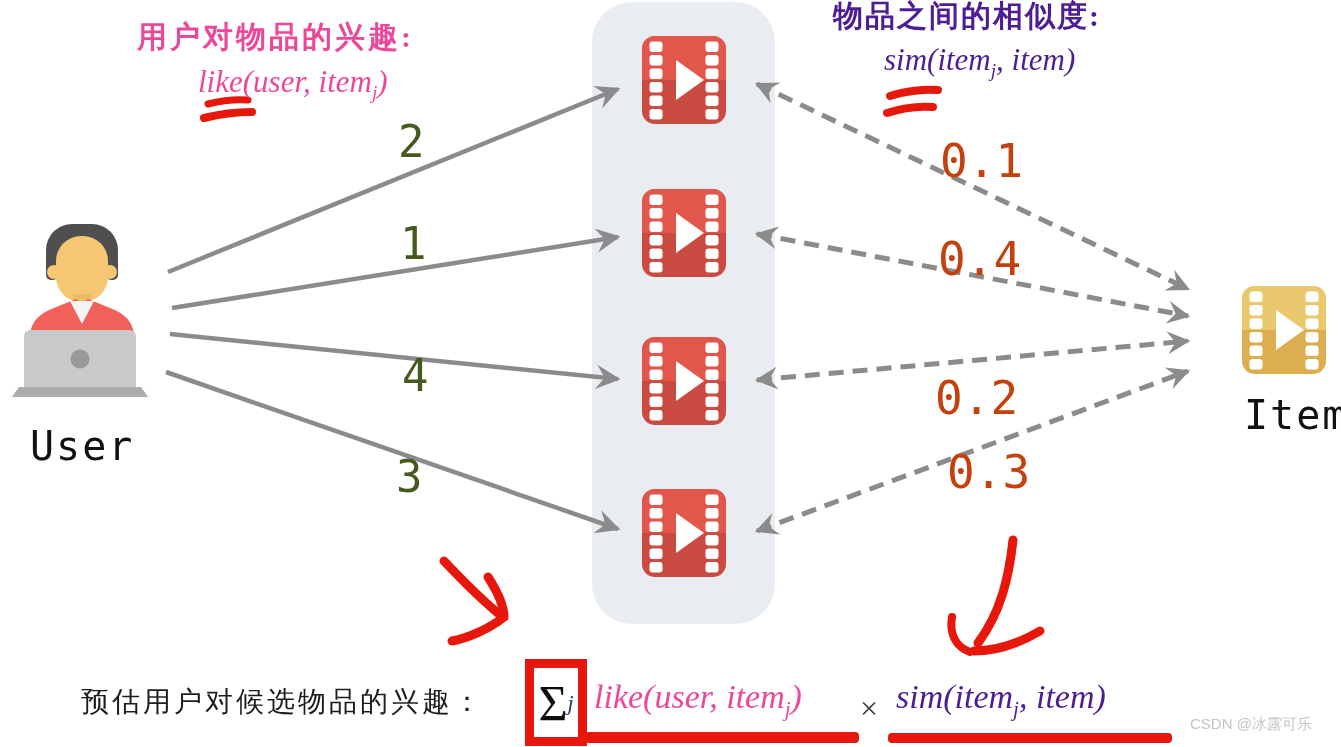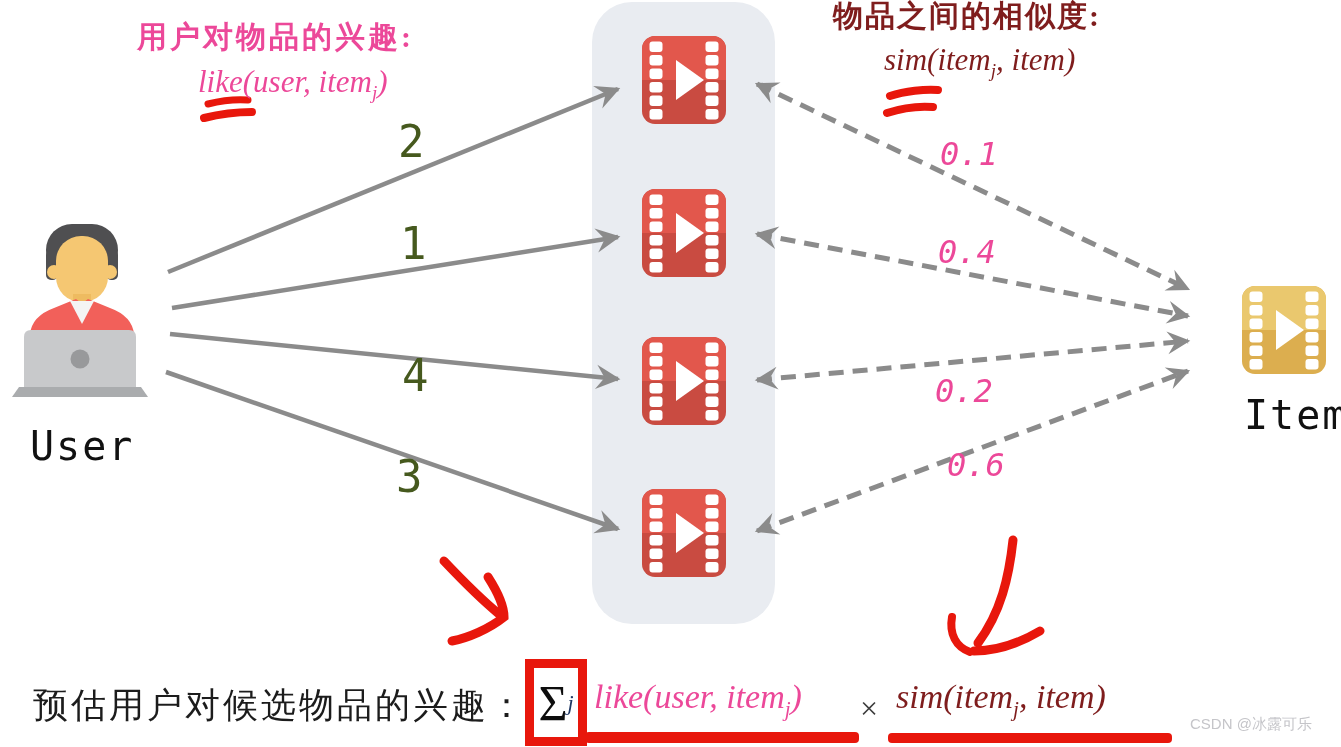--- a/index.html
+++ b/index.html
@@ -4,27 +4,27 @@
 <style>
   html,body{margin:0;padding:0;background:#ffffff;}
   #stage{position:relative;width:1341px;height:747px;background:#ffffff;overflow:hidden;
          font-family:"Liberation Serif","DejaVu Serif",serif;}
   #canvas{position:absolute;left:0;top:0;}
   .abs{position:absolute;white-space:nowrap;line-height:1;}
   .cn-title{font-weight:bold;font-size:30px;letter-spacing:3px;}
   .formula{font-style:italic;font-size:31px;}
   .formula sub, .bigformula sub{font-size:0.62em;font-style:italic;}
   .green{color:#ec4899;}
-  .blue{color:#7f1d1d;}
+  .blue{color:#4c1d95;}
   .mono{font-family:"DejaVu Sans Mono","Liberation Mono",monospace;}
   .weight{font-size:44px;color:#46591e;}
-  .simval{font-size:32px;color:#ec4899;font-style:italic;}
+  .simval{font-size:46px;color:#c2410c;}
   .entity-label{font-size:40px;color:#111;}
   .bigformula{font-style:italic;font-size:34px;}
-  .prefix-cn{font-size:35px;color:#1c1c1c;letter-spacing:3px;}
+  .prefix-cn{font-size:28px;color:#1c1c1c;letter-spacing:3px;margin-left:48px;}
   .sigma-box{position:absolute;left:525px;top:659px;width:62px;height:87px;
              border:9px solid #e8170c;box-sizing:border-box;
              display:flex;align-items:center;justify-content:center;background:#fff;}
   .sigma-box .sig{font-size:50px;color:#0d0d0d;font-style:normal;line-height:1;}
   .sigma-box sub{font-size:22px;font-style:italic;color:#1f3864;}
   .red-underline{position:absolute;height:11px;background:#e8170c;border-radius:4px;}
   .times{font-size:32px;color:#3d3d3d;font-style:normal;}
   .watermark{font-size:15px;color:#c5c5c9;font-family:"Liberation Sans","DejaVu Sans",sans-serif;}
   
   .film-top{fill:var(--c-top);}
@@ -122,21 +122,21 @@
   <div class="abs formula blue" style="left:884px;top:44px;"><span>sim(item</span><sub>j</sub><span>, item)</span></div>
 
   <div class="abs mono weight" style="left:398px;top:120px;">2</div>
   <div class="abs mono weight" style="left:400px;top:222px;">1</div>
   <div class="abs mono weight" style="left:402px;top:354px;">4</div>
   <div class="abs mono weight" style="left:396px;top:455px;">3</div>
 
   <div class="abs mono simval" style="left:940px;top:138px;">0.1</div>
   <div class="abs mono simval" style="left:938px;top:236px;text-align:right;">0.4</div>
   <div class="abs mono simval" style="left:935px;top:359px;margin-top:16px;">0.2</div>
-  <div class="abs mono simval" style="left:947px;top:449px;">0.6</div>
+  <div class="abs mono simval" style="left:947px;top:449px;">0.3</div>
 
   <div class="abs mono entity-label" style="left:30px;top:426px;letter-spacing:2px;">User</div>
   <div class="abs mono entity-label" style="left:1244px;top:395px;letter-spacing:2px;">Item</div>
 
   <div class="abs prefix-cn" style="left:33px;top:688px;">预估用户对候选物品的兴趣：</div>
 
   <div class="sigma-box">
       <span class="sig">Σ</span>
       <sub>j</sub>
     </div>

